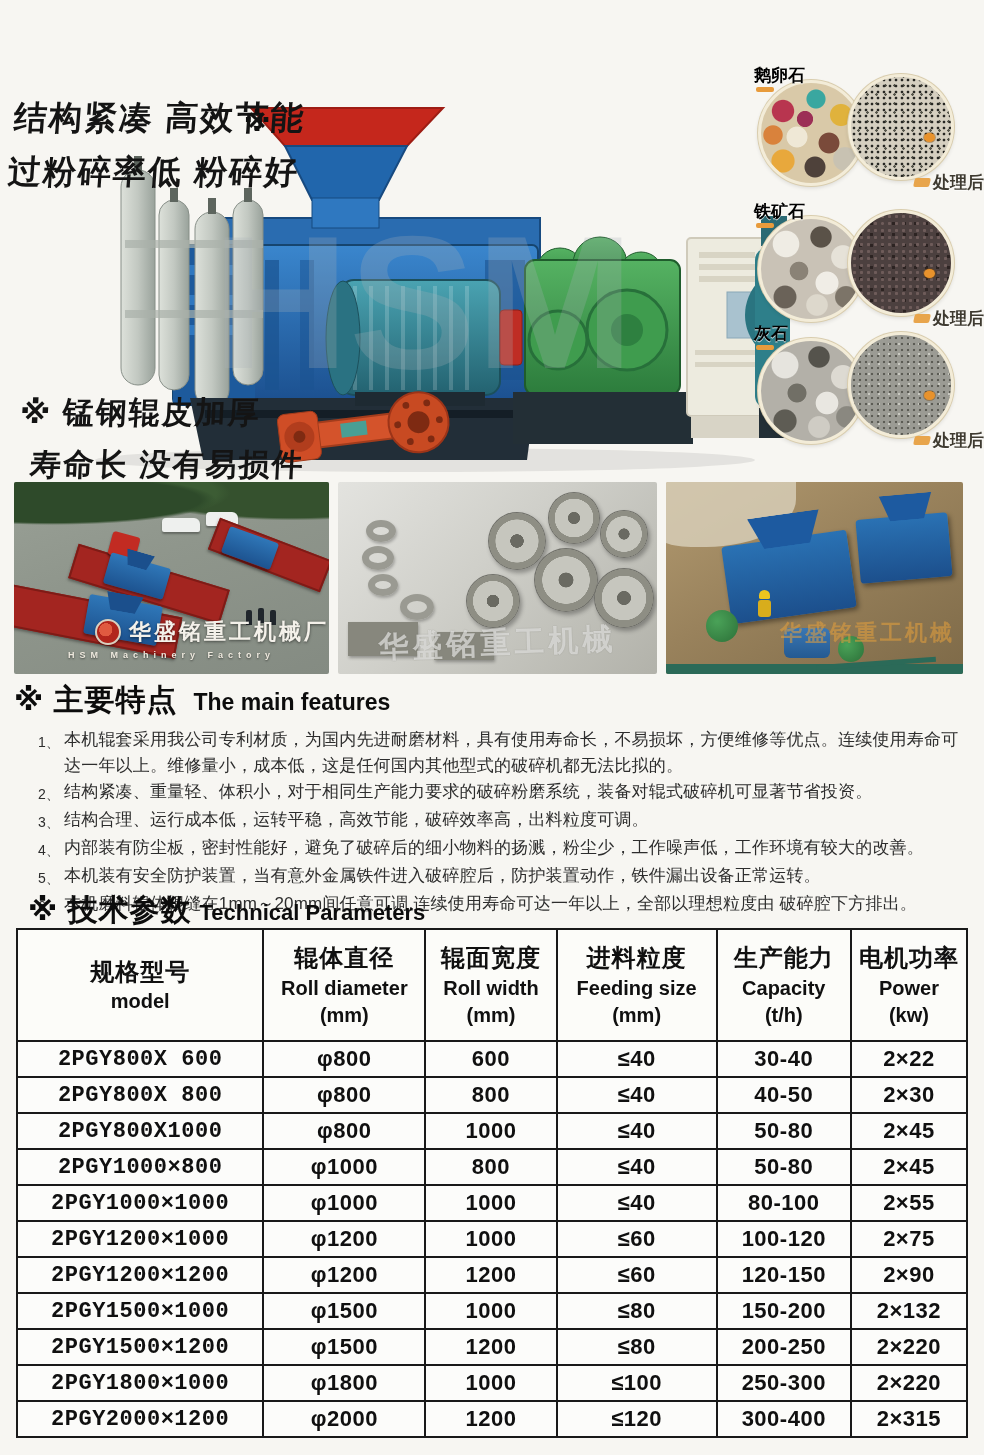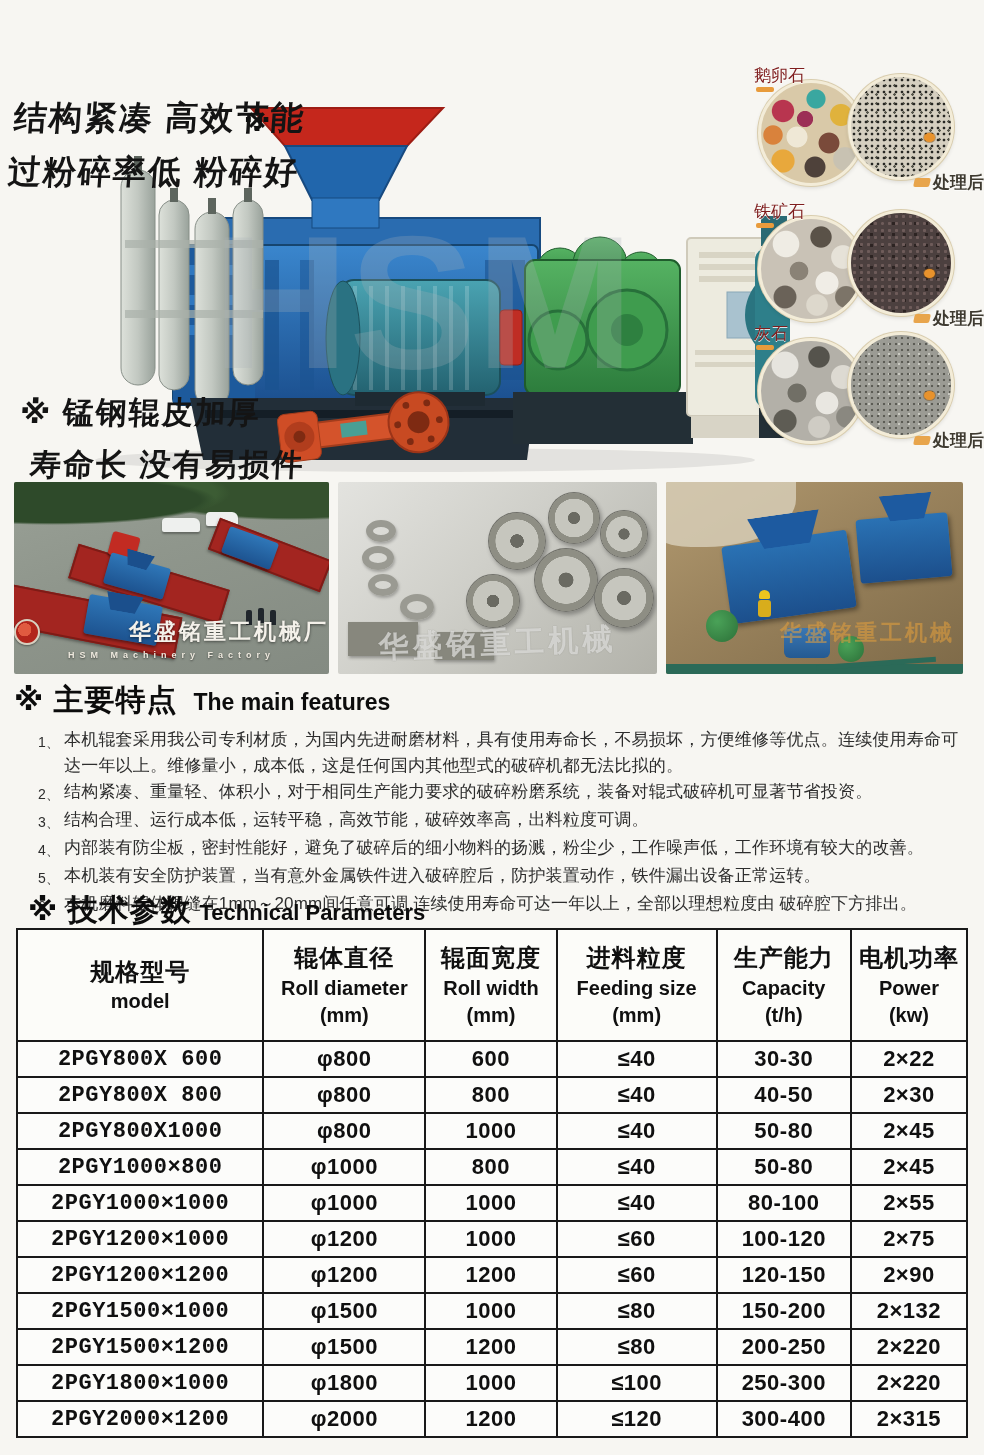--- a/index.html
+++ b/index.html
@@ -27,22 +27,22 @@
   .note.n2 { left:30px; top:444px; }
 
   
   .machine-wrap { position:absolute; left:55px; top:100px; width:735px; height:375px; z-index:1; }
   .machine-wrap svg { width:100%; height:100%; display:block; }
 
   
   .samples { position:absolute; left:752px; top:66px; width:232px; height:400px; z-index:2; }
   .sample { position:absolute; left:0; width:232px; height:128px; }
   .sample.s0 { top:0; } .sample.s1 { top:136px; } .sample.s2 { top:258px; }
-  .mat-label { position:absolute; left:2px; top:-2px; font-size:17px; font-weight:400;
-    color:#7f1d1d; z-index:3; text-shadow:0 1px 0 rgba(255,255,255,.8); }
+  .mat-label { position:absolute; left:2px; top:-2px; font-size:17px; font-weight:700;
+    color:#000000; z-index:3; text-shadow:0 1px 0 rgba(255,255,255,.8); }
   .mat-label::after { content:""; position:absolute; left:2px; bottom:-5px; width:18px; height:5px;
     background:#e89b3c; border-radius:2px; }
   .circle { position:absolute; width:106px; height:106px; border-radius:50%;
     border:3px solid #f3ecd8; box-shadow:0 0 0 1px #d9cdae, 0 2px 4px rgba(0,0,0,.12); }
   .circle.before { left:6px; top:14px; z-index:1; }
   .circle.after  { left:96px; top:8px;  z-index:2; }
   .circle.after::after { content:""; position:absolute; right:16px; top:56px; width:11px; height:9px;
     border-radius:50%; background:#e8922c; box-shadow:0 0 0 1px rgba(120,70,10,.4); }
   .after-label { position:absolute; right:0; bottom:0; font-size:17px; font-weight:700;
     color:#3e3a30; z-index:3; display:flex; align-items:center; gap:3px;
@@ -106,21 +106,21 @@
                radial-gradient(ellipse at 88% 22%, #35512e 0 34%, transparent 38%); }
   .p1 .car { width:38px; height:14px; background:#eef0ee; border-radius:4px 6px 2px 2px;
     box-shadow:0 2px 2px rgba(0,0,0,.3); }
   .p1 .bed { background:#a32520; border:2px solid #7e1b16; box-shadow:0 2px 3px rgba(0,0,0,.35); }
   .p1 .cab { background:#c22b22; border-radius:3px; box-shadow:0 2px 2px rgba(0,0,0,.4); }
   .p1 .blue-machine { background:linear-gradient(#2f77b8,#1d5390); border-radius:3px;
     box-shadow:0 2px 3px rgba(0,0,0,.4); }
   .p1 .hopper-sq { background:#1b4f8c; clip-path:polygon(8% 0,92% 0,78% 100%,22% 100%); }
   .p1 .person { width:6px; height:15px; background:#20262c; border-radius:2px 2px 0 0; }
   .wm1 { left:0; right:0; bottom:14px; text-align:center; z-index:5; }
-  .wm1 .row { display:flex; align-items:center; justify-content:space-between; gap:8px; }
+  .wm1 .row { display:flex; align-items:center; justify-content:flex-end; gap:8px; }
   .wm1 .logo { width:26px; height:26px; border-radius:50%;
     background:radial-gradient(circle at 40% 40%, #e05a40 0 35%, #b2251c 36% 100%);
     border:2px solid #d8d0c0; box-shadow:0 1px 2px rgba(0,0,0,.4); }
   .wm1 .cn { font-size:22px; font-weight:900; color:#f4f1ea; letter-spacing:3px;
     text-shadow:0 1px 3px rgba(0,0,0,.55); }
   .wm1 .en { margin-top:3px; font-size:9px; font-weight:700; color:#eee9de;
     letter-spacing:5px; text-shadow:0 1px 2px rgba(0,0,0,.5); }
   
   .p2 { background:linear-gradient(135deg,#e3e3df 0%,#cfcfc9 45%,#b2b2aa 100%); }
   .p2 .wheel { border-radius:50%;
@@ -469,21 +469,21 @@
             <div class="h-en">(kw)</div>
           </th>
         </tr>
       </thead>
     <tbody id="param-body">
         <tr>
           <td class="model-cell">2PGY800X 600</td>
           <td>φ800</td>
           <td>600</td>
           <td>≤40</td>
-          <td>30-30</td>
+          <td>30-40</td>
           <td>2×22</td>
         </tr>
         <tr>
           <td class="model-cell">2PGY800X 800</td>
           <td>φ800</td>
           <td>800</td>
           <td>≤40</td>
           <td>40-50</td>
           <td>2×30</td>
         </tr>

